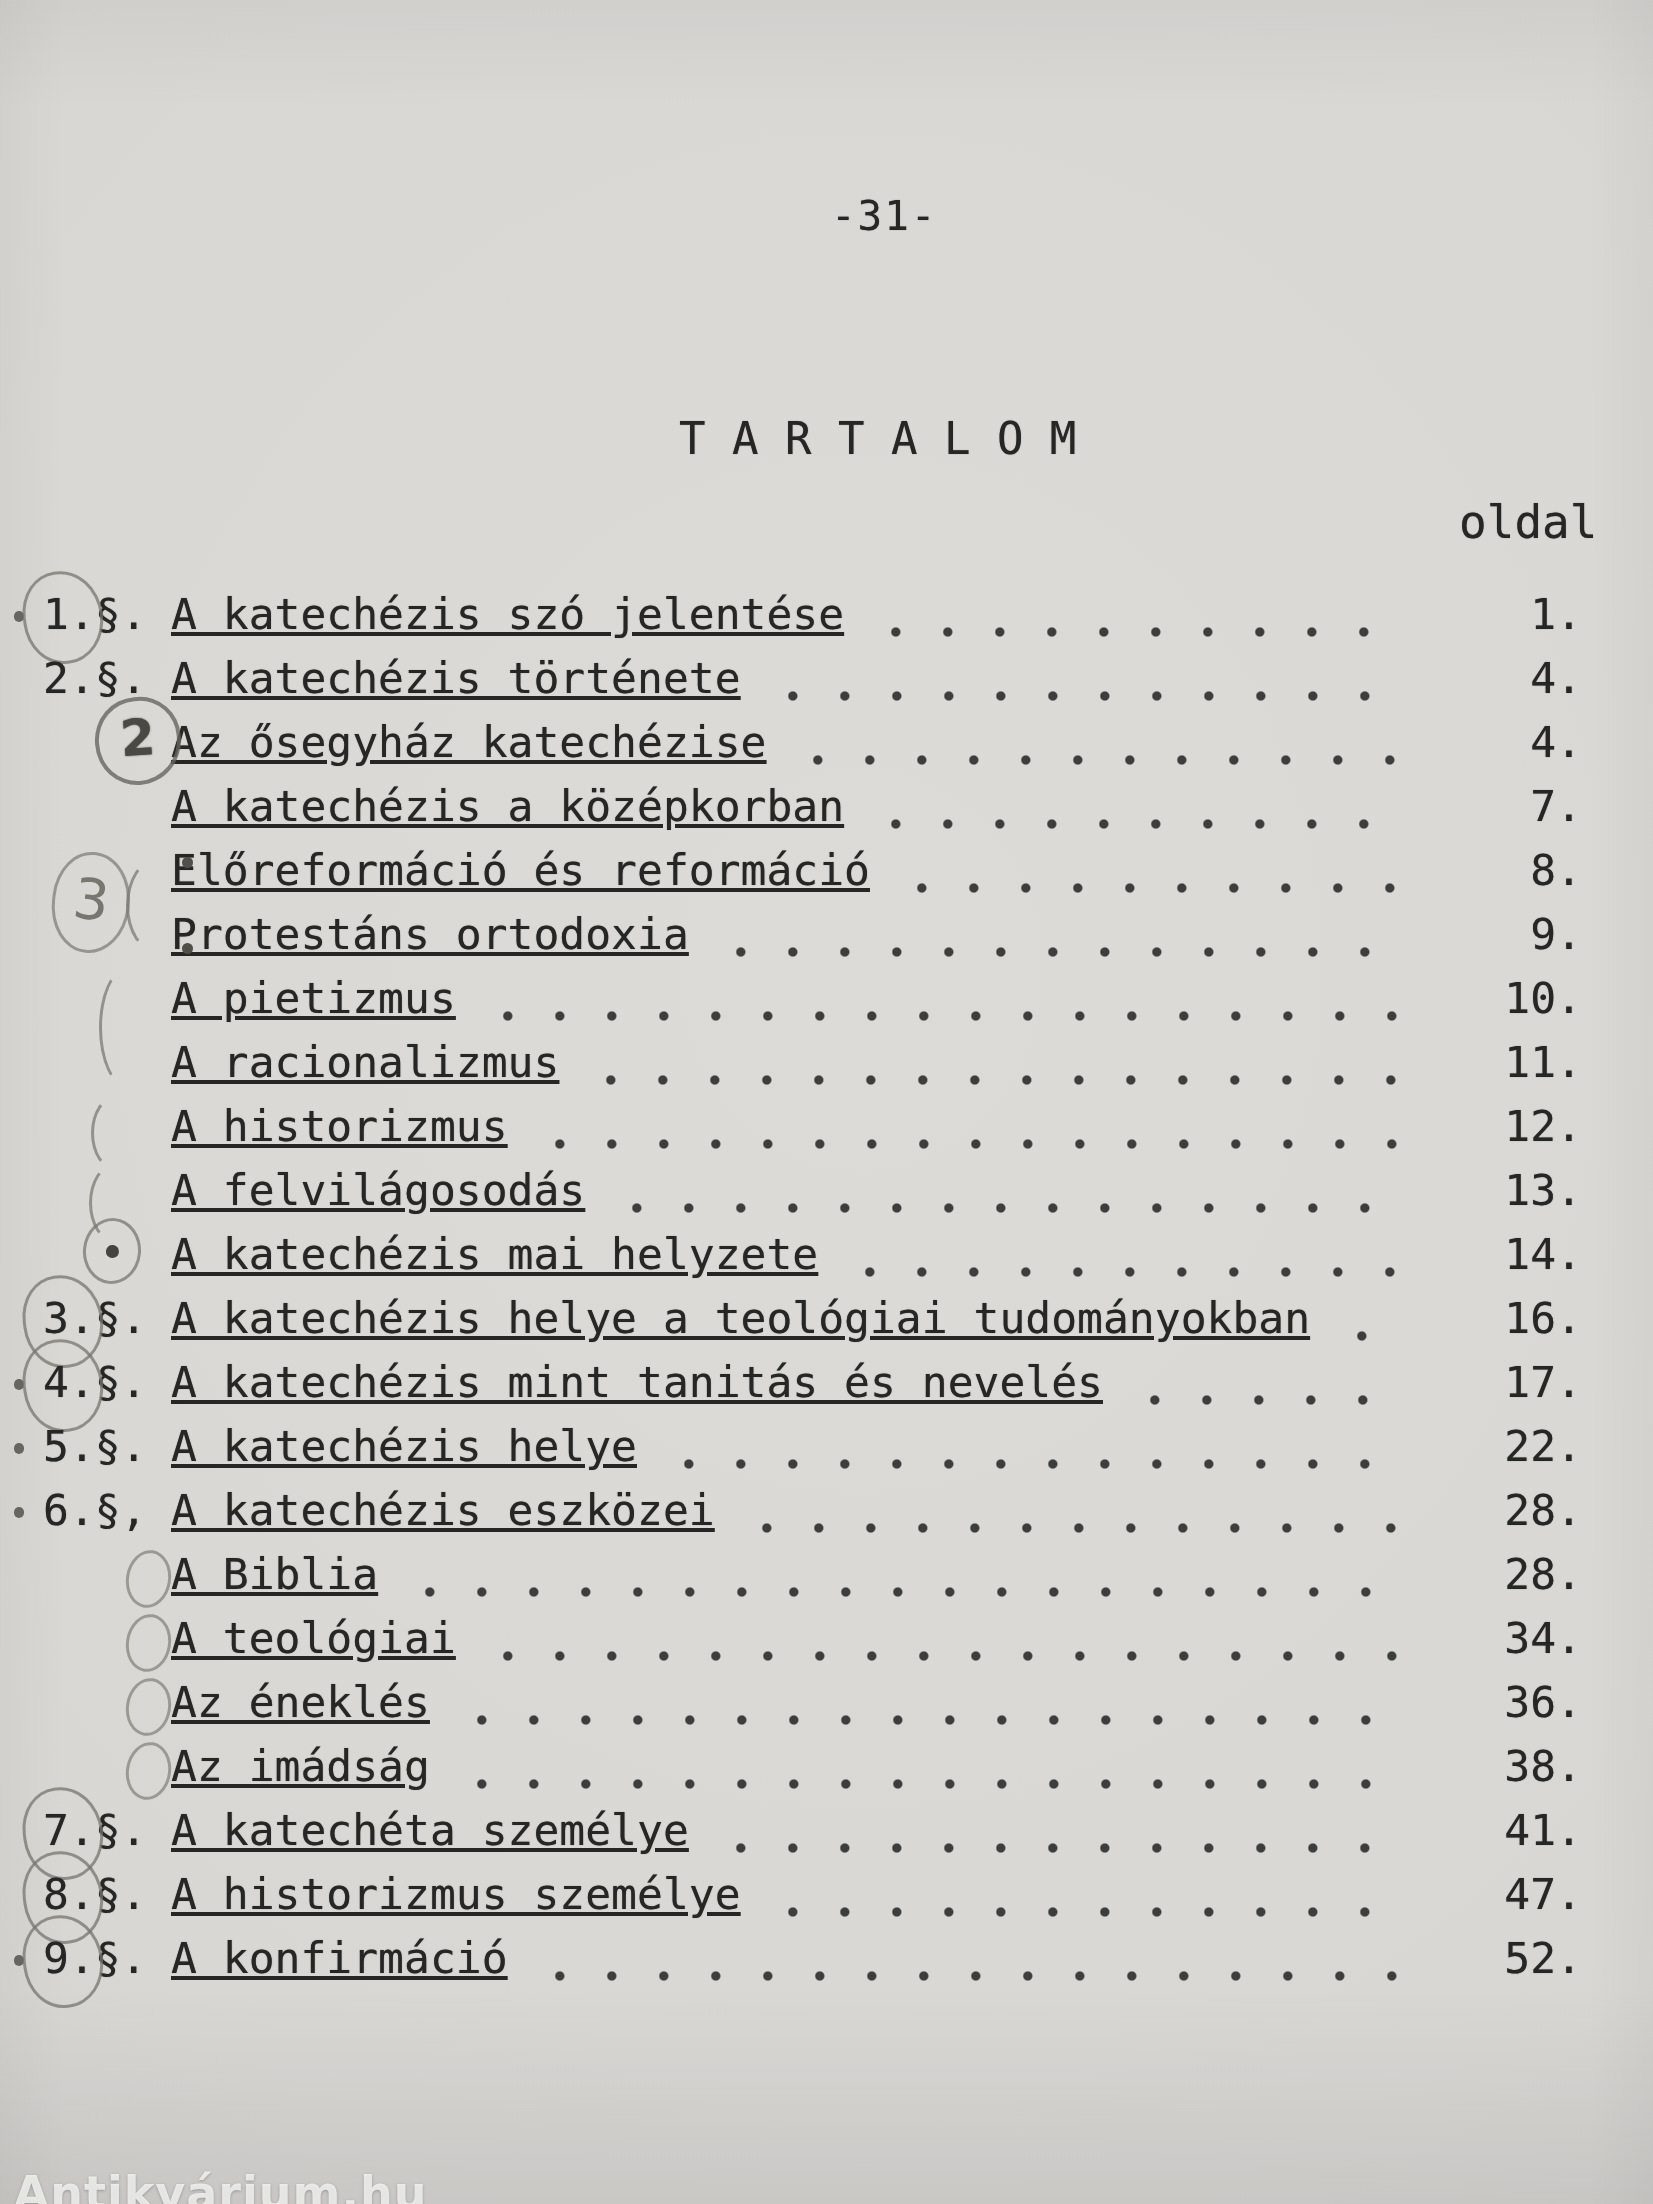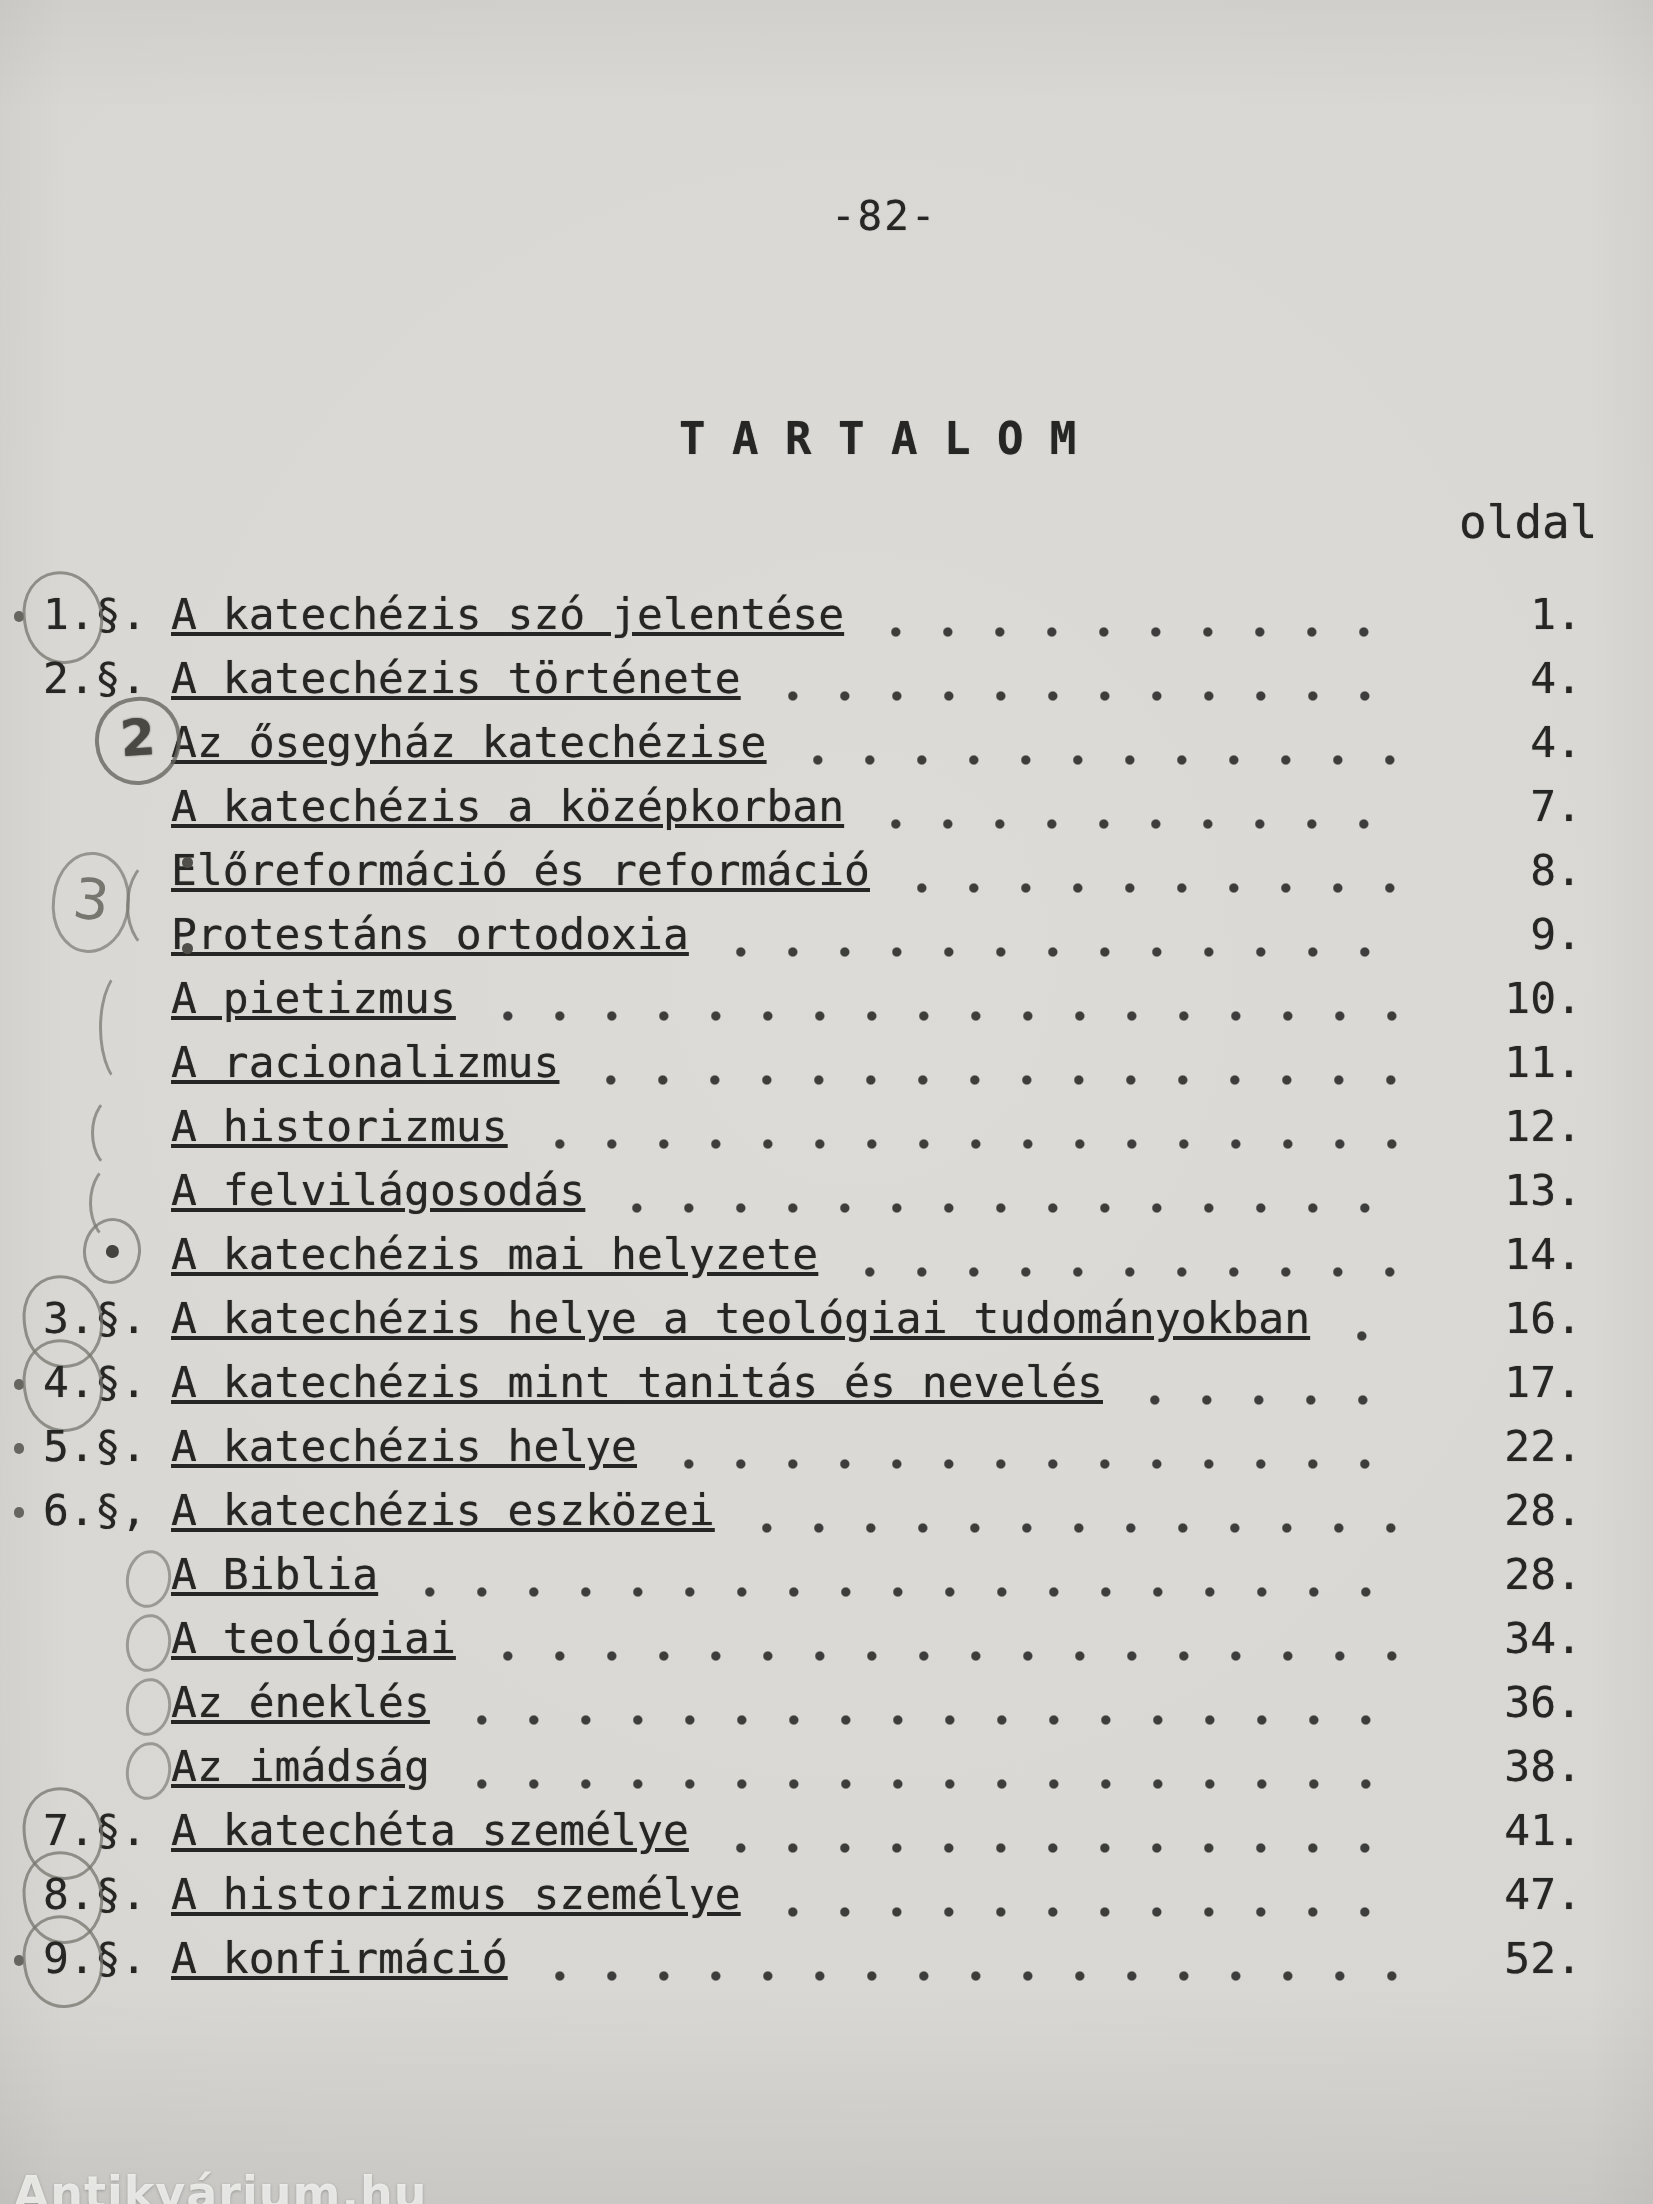--- a/index.html
+++ b/index.html
@@ -6,21 +6,21 @@
   .page{
     position:relative;width:1654px;height:2205px;overflow:hidden;
     font-family:"DejaVu Sans Mono",monospace;color:#262624;
     background:
       linear-gradient(180deg, rgba(0,0,0,.04) 0%, rgba(0,0,0,0) 5%, rgba(0,0,0,0) 90%, rgba(0,0,0,.07) 100%),
       linear-gradient(90deg, rgba(0,0,0,.03) 0%, rgba(0,0,0,0) 4%, rgba(0,0,0,0) 96%, rgba(0,0,0,.03) 100%),
       radial-gradient(125% 105% at 52% 44%, #dcdbd8 0%, #d8d7d4 55%, #cfcecb 100%);
   }
   .tw{text-shadow:0 0 1px rgba(30,30,28,.6);}
   .pageno{position:absolute;top:192px;left:831px;font-size:41px;letter-spacing:1.9px;}
-  .doc-title{position:absolute;top:413px;left:679px;font-size:44px;font-weight:bold;}
+  .doc-title{position:absolute;top:413px;left:679px;font-size:44px;}
   .col-header{position:absolute;top:495px;left:1459px;font-size:46px;}
   .toc{position:absolute;top:586px;left:0;right:0;}
   .row{
     position:relative;display:flex;align-items:flex-start;
     height:64px;padding-left:43px;padding-right:246px;
     font-size:43px;line-height:56px;white-space:nowrap;
   }
   .num{flex:0 0 128px;}
   .title{flex:0 0 auto;text-decoration:underline;}
   .leader{
@@ -56,21 +56,21 @@
   .arc-10{left:89px;top:1163px;width:47px;height:74px;}
   .watermark{position:absolute;left:13.6px;top:2166px;
     font-family:"DejaVu Sans",sans-serif;font-weight:bold;font-size:46px;letter-spacing:1px;
     color:rgba(246,246,244,.82);text-shadow:0 1px 2.9px rgba(110,110,108,.55);}
 </style>
 </head>
 <body>
 
 <div class="page">
 
-  <div class="pageno tw">-82-</div>
+  <div class="pageno tw">-31-</div>
 
   <div class="doc-title tw">T A R T A L O M</div>
 
   <div class="col-header tw">oldal</div>
 
   <div class="toc" id="toc">
       <div class="row">
         <div class="mark m-left-dot"></div>
         <div class="mark m-circle-num"></div>
         <span class="num tw">1.§.</span>

